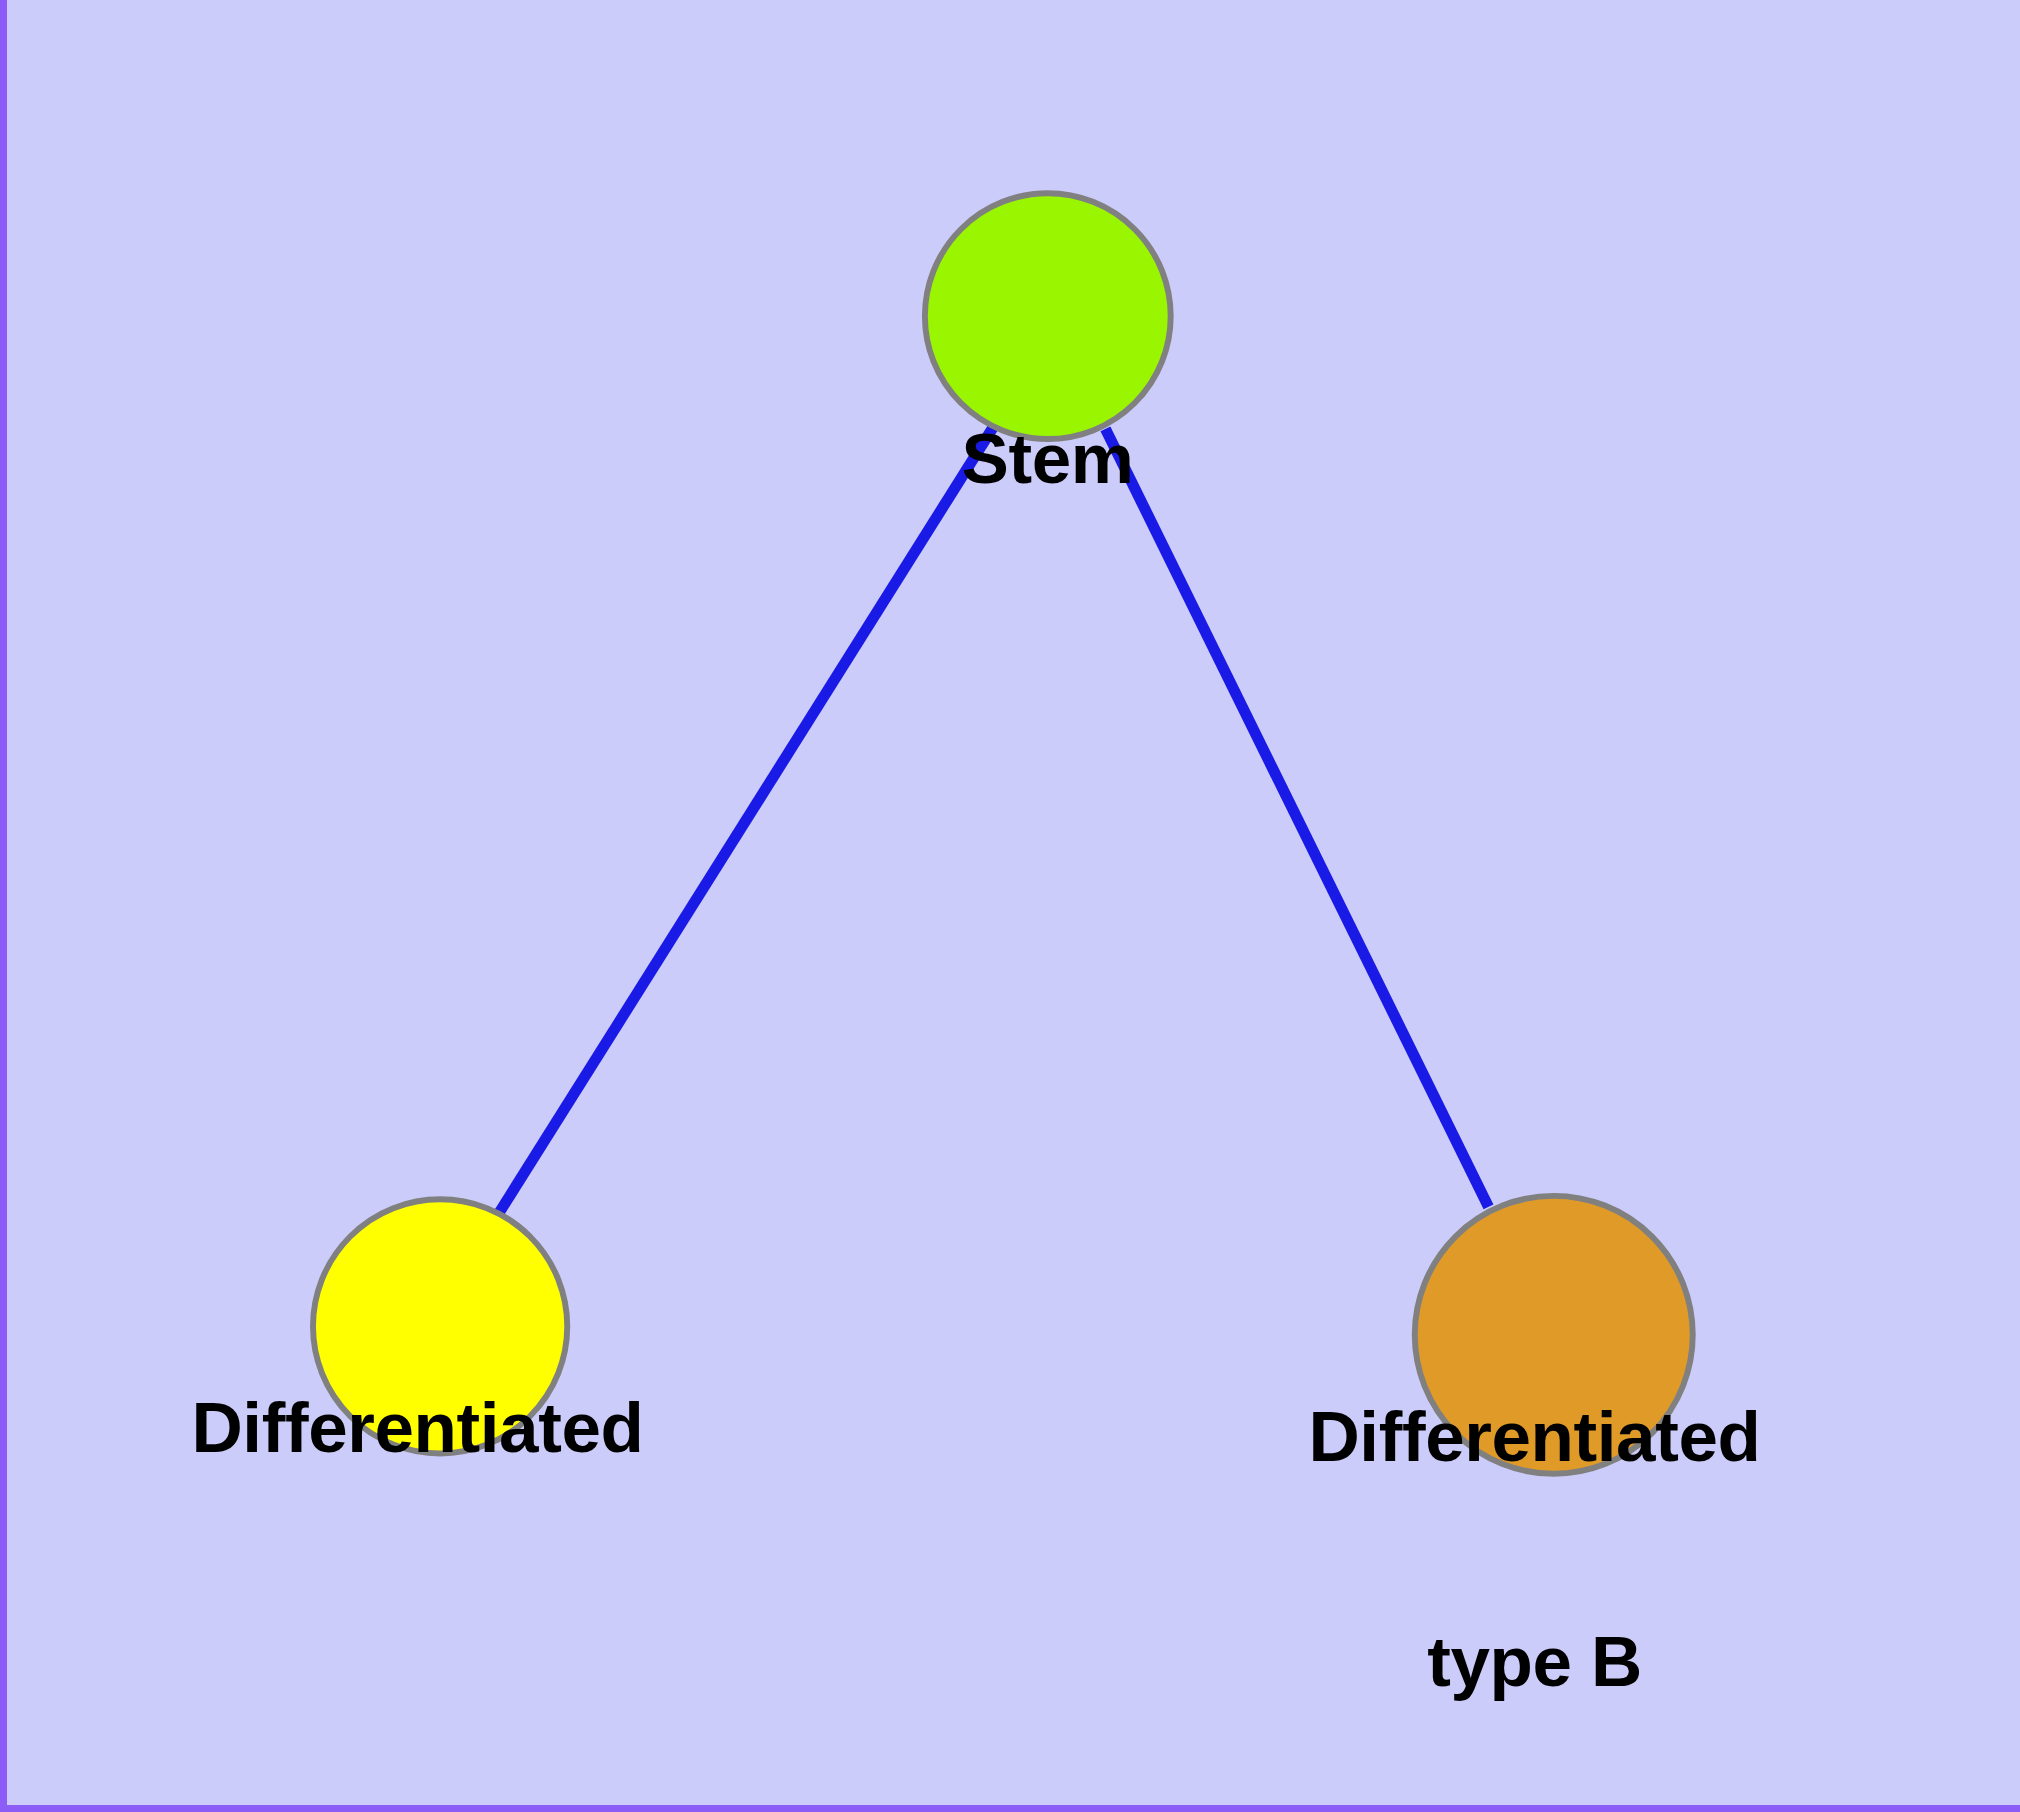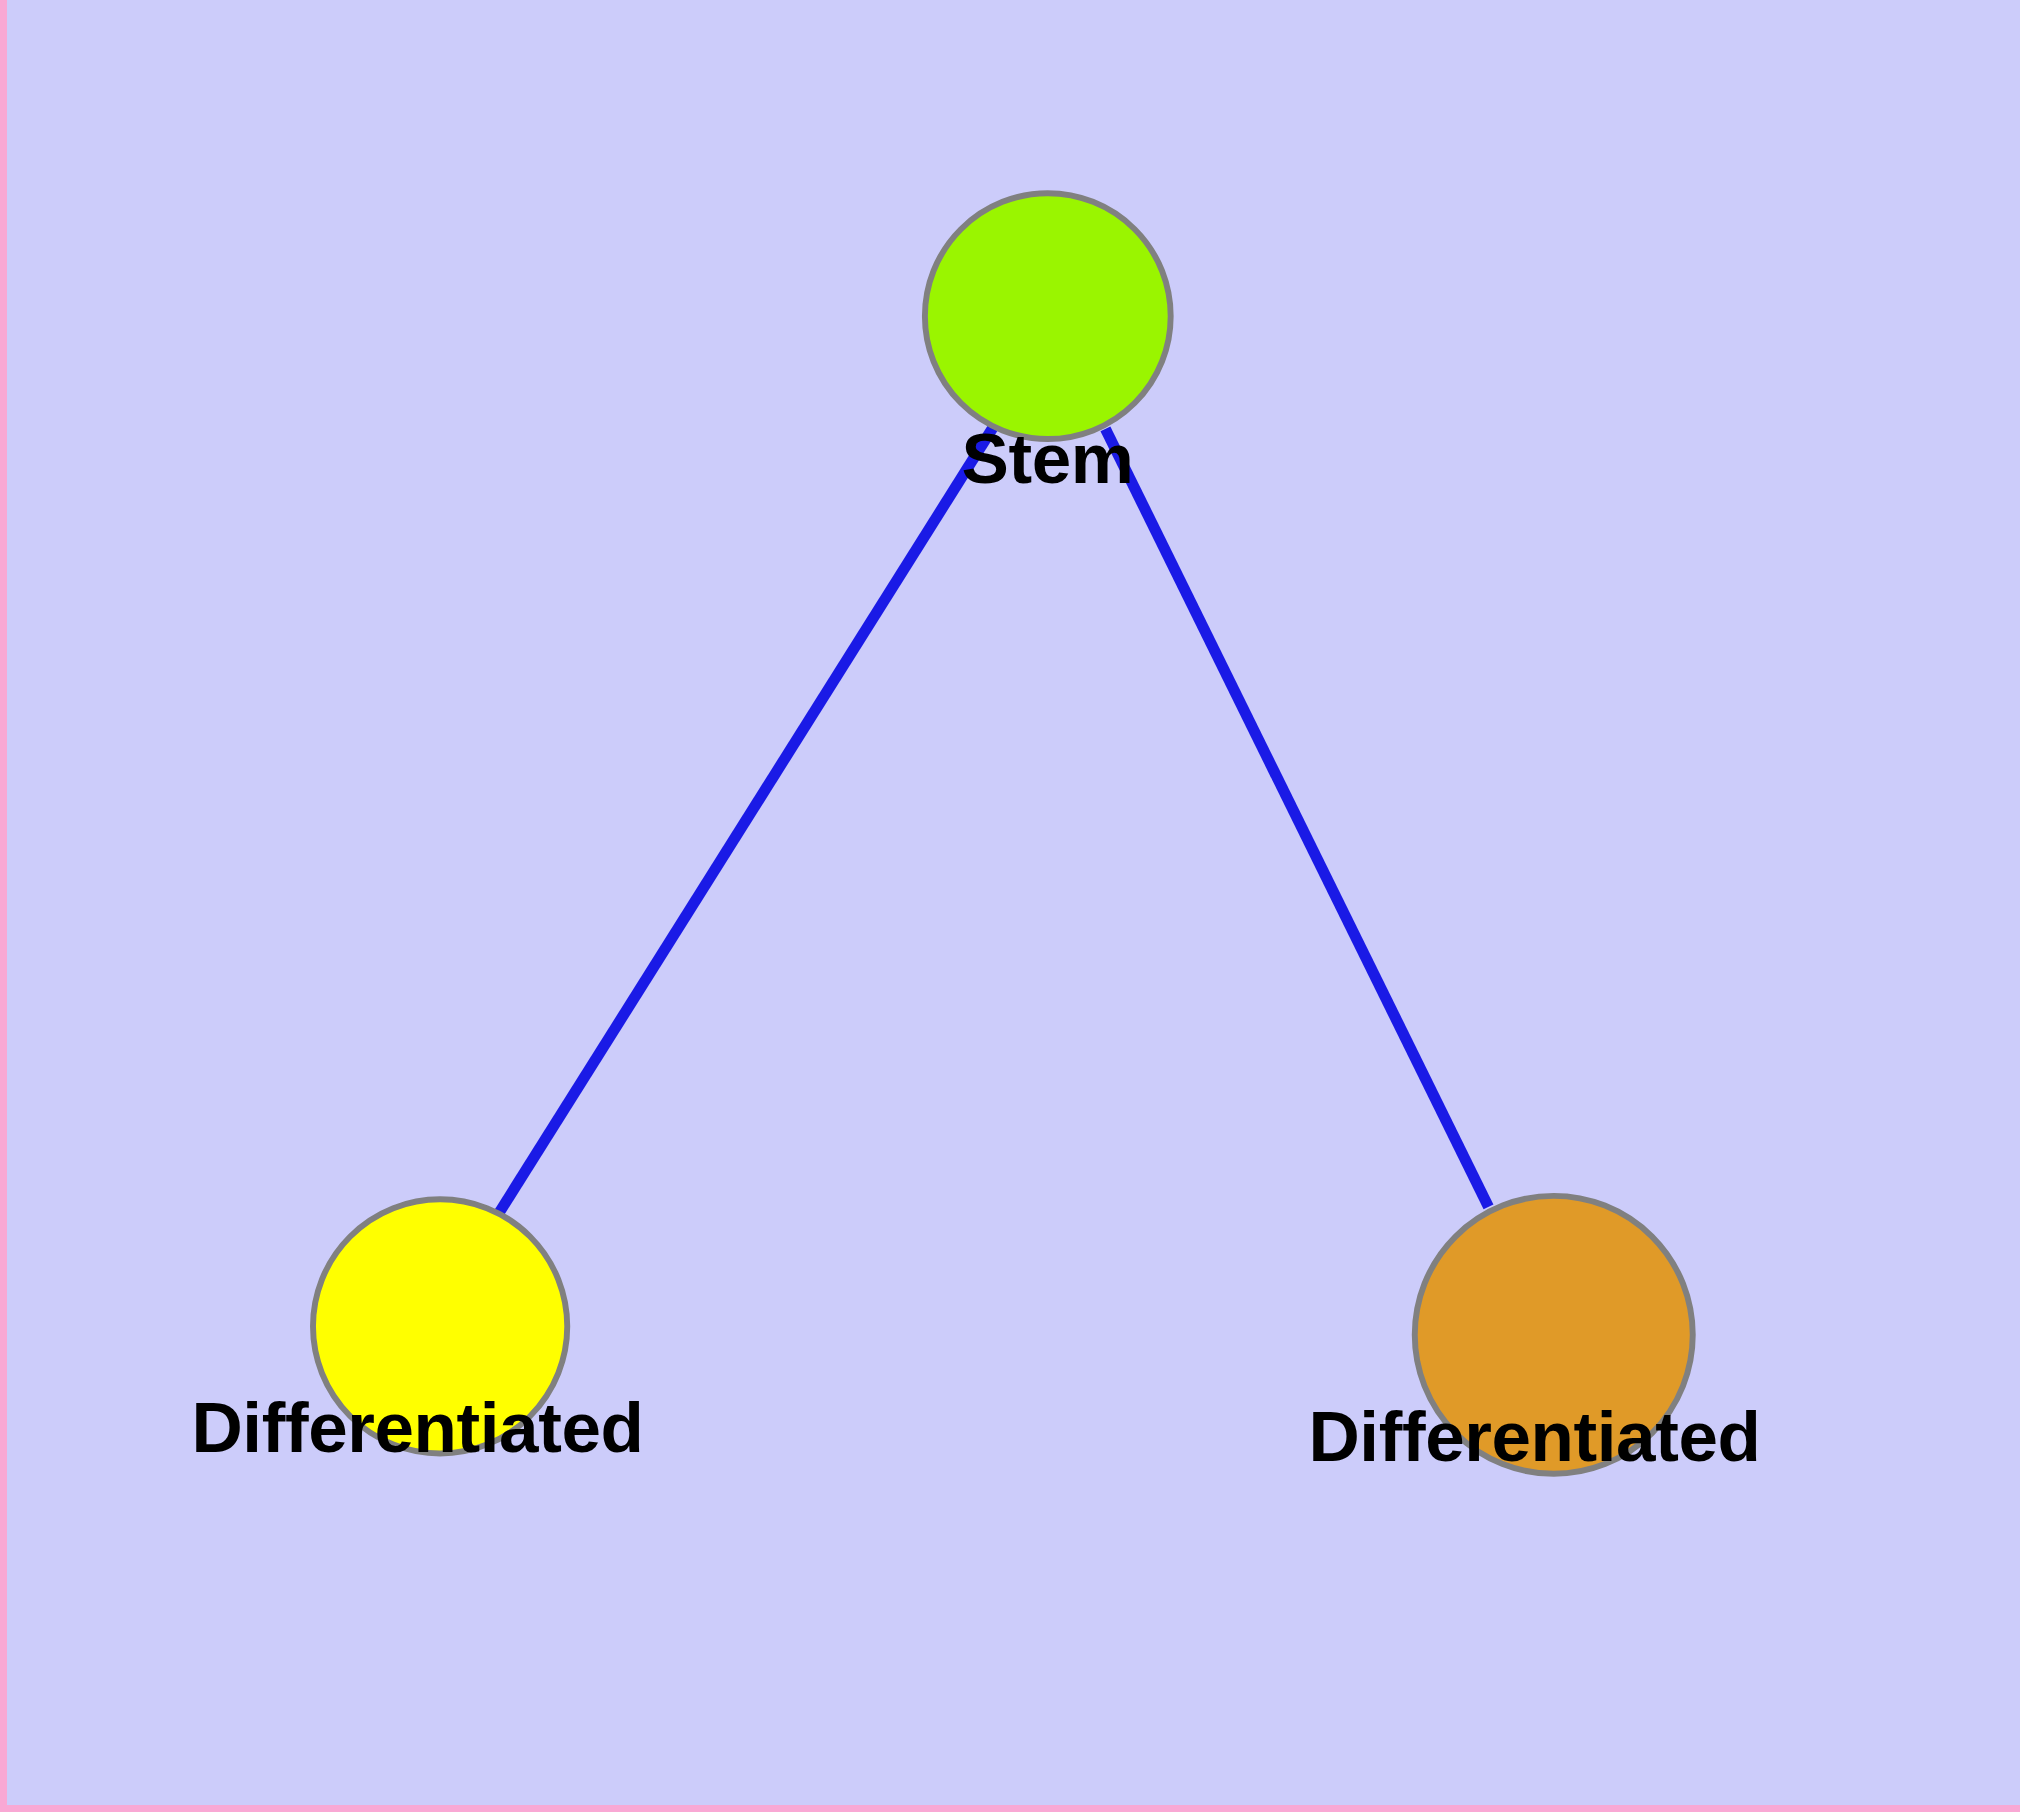--- a/index.html
+++ b/index.html
@@ -4,21 +4,21 @@
 <style>
   html, body {
     margin: 0;
     padding: 0;
     background: #ffffff;
   }
   #canvas {
     position: relative;
     width: 2021px;
     height: 1812px;
-    background: #f9a8d4;
+    background: #8b5cf6;
     overflow: hidden;
     font-family: "Liberation Sans", sans-serif;
   }
   #plot-area {
     position: absolute;
     left: 6.8px;
     top: 0px;
     width: 2014px;
     height: 1805px;
     background: #ccccfa;
@@ -81,15 +81,16 @@
   <div class="node-label label-stem">
     <div>Stem</div>
   </div>
 
   <div class="node-label label-a">
     <div>Differentiated</div>
   </div>
 
   <div class="node-label label-b">
     <div>Differentiated</div>
+    <div>type B</div>
   </div>
 </div>
 
 
 </body></html>

